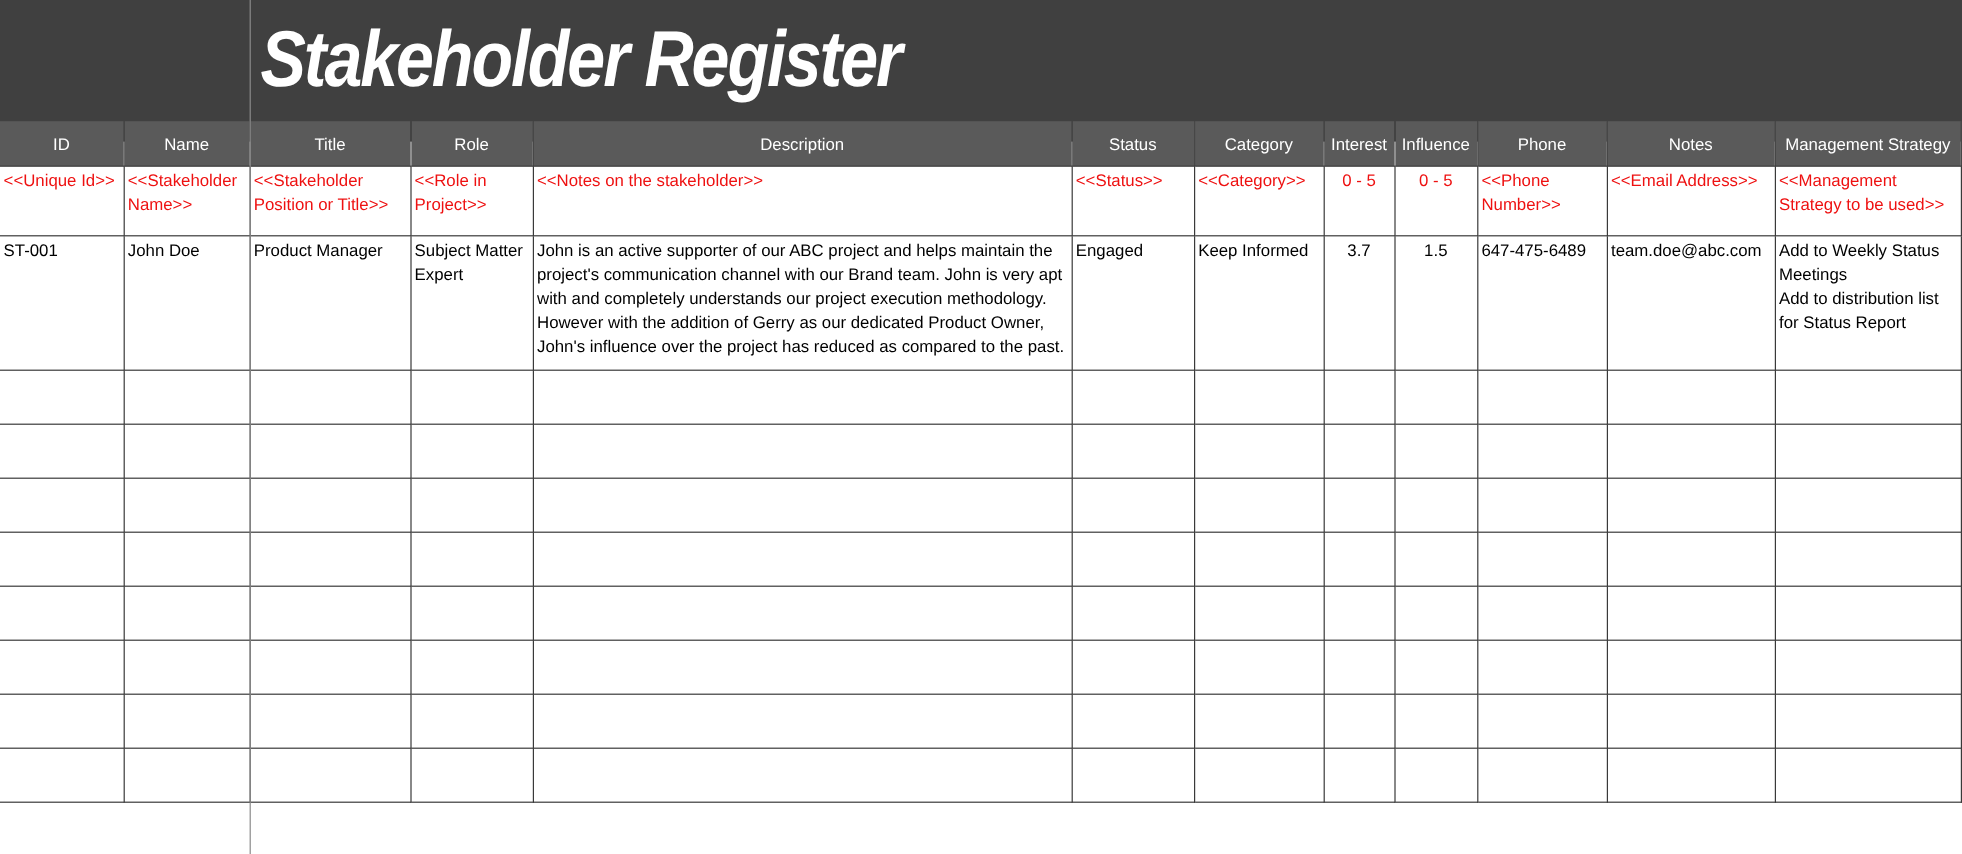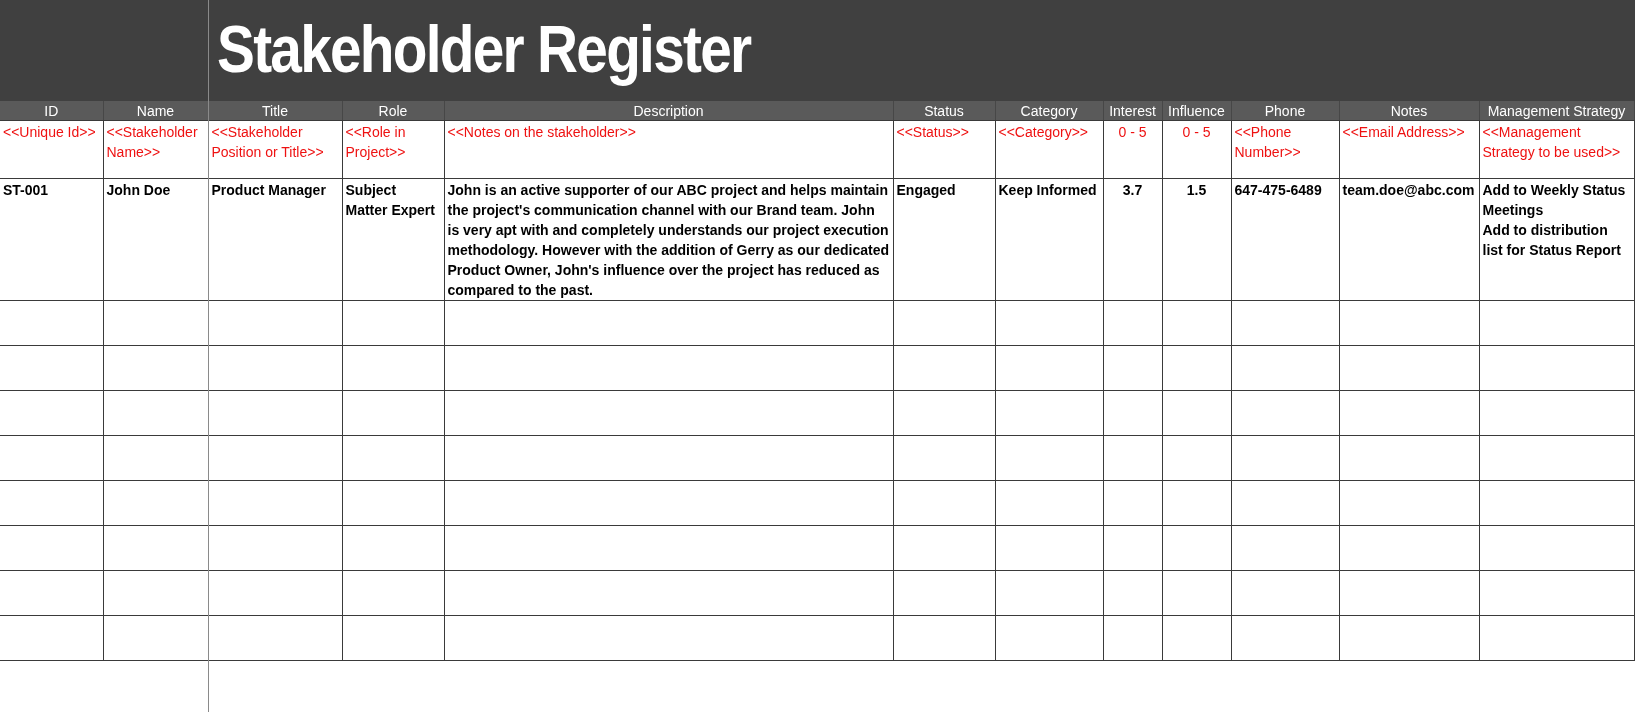--- a/index.html
+++ b/index.html
@@ -1,32 +1,32 @@
 <!DOCTYPE html>
 <html><head>
 <meta charset="utf-8">
 <style>
   html, body { margin: 0; padding: 0; background: #ffffff; }
   body { width: 1635px; height: 712px; position: relative; overflow: hidden;
          font-family: "Liberation Sans", sans-serif; }
-  .title-band { position: absolute; left: 0; top: 0; width: 1635px; height: 118px; background: #404040; }
+  .title-band { position: absolute; left: 0; top: 0; width: 1635px; height: 118px; background: #404040; font-style: italic; }
   .title-text { position: absolute; left: 217px; top: 6px; color: #ffffff;
                 font-family: "Liberation Sans", sans-serif; font-weight: bold;
                 font-size: 66px; letter-spacing: -2px; line-height: 86px;
                 transform: scaleX(0.86); transform-origin: left center; }
   .vline-main { position: absolute; left: 208px; top: 0; width: 1px; height: 712px; background: #8a8a8a; z-index: 5; }
   table.grid { position: absolute; left: 0; top: 101px; border-collapse: collapse; table-layout: fixed; }
   table.grid th { background: #5a5a5a; color: #ffffff; font-weight: normal; font-size: 14px;
-                  height: 19px; padding: 0; text-align: center; border-right: 1px solid #474747;
+                  height: 37px; padding: 0; text-align: center; border-right: 1px solid #474747;
                   border-bottom: 1px solid #3a3a3a; white-space: nowrap; overflow: hidden; }
   table.grid td { border: 1px solid #3a3a3a; vertical-align: top; font-size: 14px; line-height: 20px;
                   padding: 1px 3px 0 3px; color: #000; overflow: hidden; }
   table.grid td:first-child { border-left: none; }
   tr.ph td { color: #ee1111; height: 56px; }
-  tr.data td { height: 110px; font-weight: bold; }
+  tr.data td { height: 110px; }
   tr.empty td { height: 43px; }
   .center { text-align: center; margin-left: 45px; }
   .footer { position: absolute; left: 11px; top: 689px; font-size: 14px; color: #333; margin-top: 34px; }
 </style>
 </head>
 <body>
 
 <div class="title-band">
   <div class="title-text">Stakeholder Register</div>
 </div>

